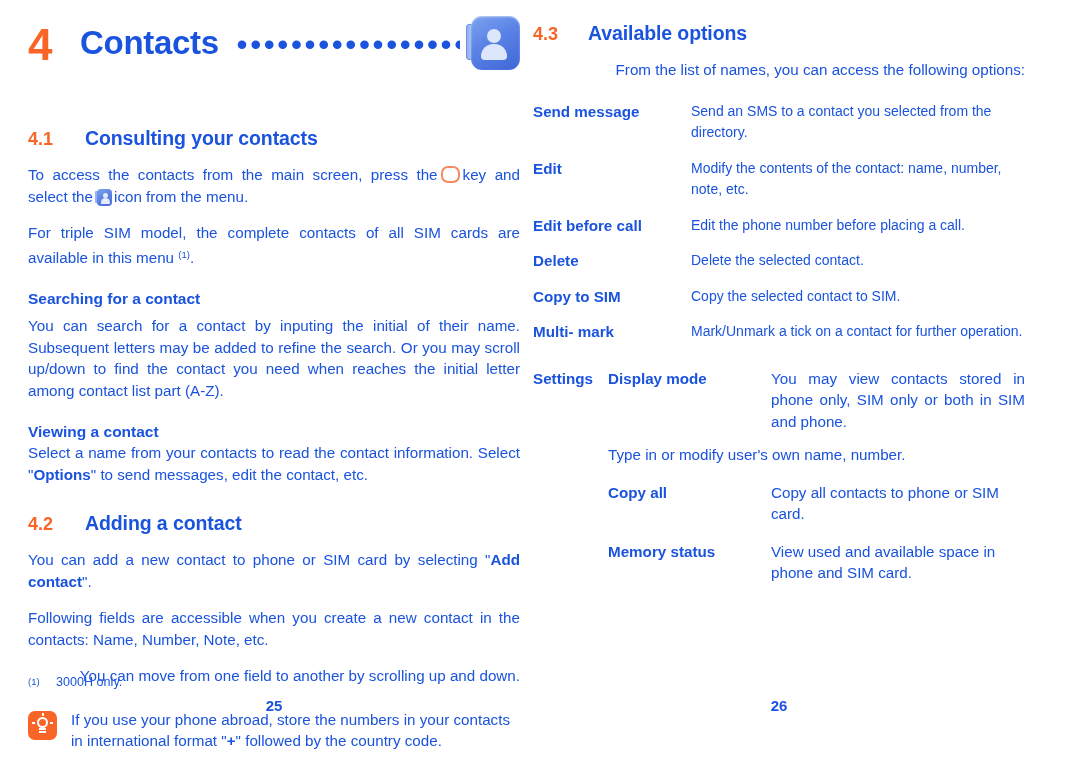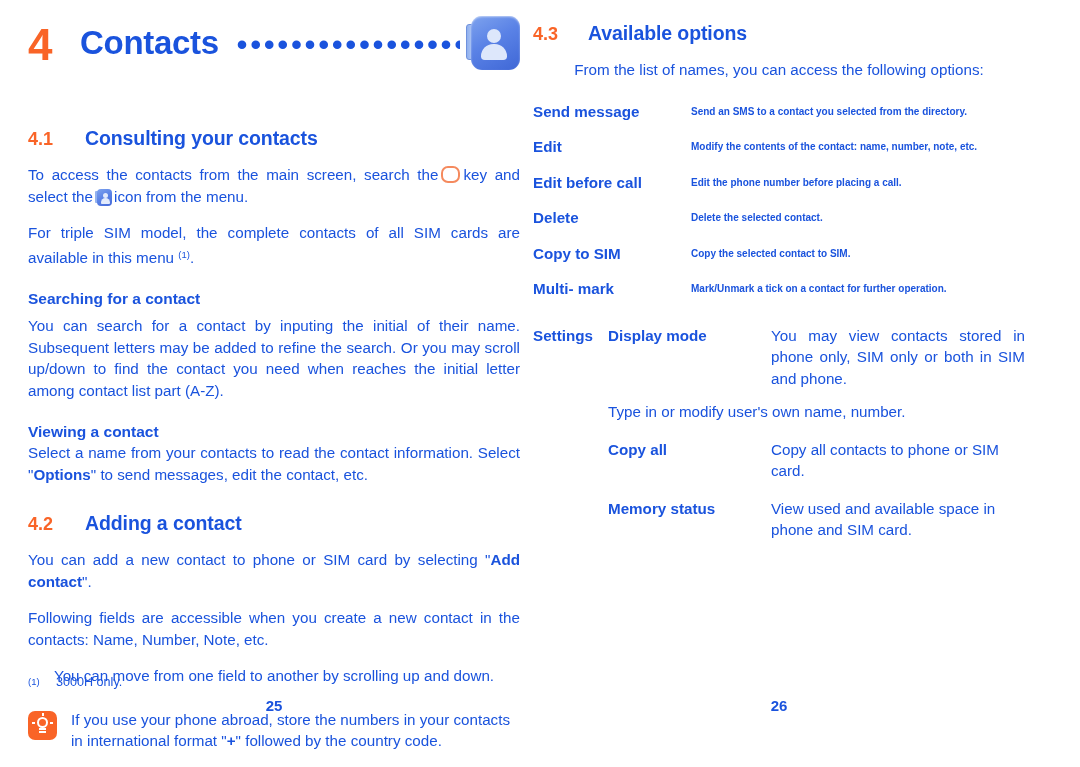--- a/index.html
+++ b/index.html
@@ -206,21 +206,21 @@
   .sub-heading.snug { margin-bottom: 1px; }
 
   p.body {
     font-size: 15.2px;
     line-height: 21.5px;
     margin: 0 0 15px 0;
     text-align: justify;
     color: #1a53dd;
   }
   p.body.last { margin-bottom: 0; }
-  p.body.nojust { text-align: center; }
+  p.body.nojust { text-align: right; }
   b { font-weight: bold; }
   sup.fn {
     font-size: 9.5px;
     vertical-align: 5px;
   }
 
   
   .tip {
     display: flex;
     align-items: flex-start;
@@ -295,24 +295,23 @@
   }
   .opt-term {
     flex: 0 0 158px;
     font-size: 15.2px;
     font-weight: bold;
     line-height: 21.5px;
     color: #1a53dd;
   }
   .opt-desc {
     flex: 1 1 auto;
-    font-size: 10px;
-    line-height: 21.5px;
-    color: #1a53dd;
-    font-weight: bold;
+    font-size: 14px;
+    line-height: 21.5px;
+    color: #1a53dd;
   }
 
   
   .settings-row {
     display: flex;
     margin-top: 25px;
     margin-bottom: 12px;
   }
   .settings-label {
     flex: 0 0 75px;
@@ -362,21 +361,21 @@
         <div class="person-head"></div>
         <div class="person-body"></div>
       </div>
     </div>
 
     <div class="section-heading">
       <div class="sec-num">4.1</div>
       <div class="sec-title">Consulting your contacts</div>
     </div>
 
-    <p class="body"><span>To access the contacts from the main screen, search the</span><span class="key-icon"></span><span>key and select the</span><span class="book-icon-small"><span class="spine"></span><span class="cover"></span><span class="person-head"></span><span class="person-body"></span></span><span>icon from the menu.</span></p>
+    <p class="body"><span>To access the contacts from the main screen, press the</span><span class="key-icon"></span><span>key and select the</span><span class="book-icon-small"><span class="spine"></span><span class="cover"></span><span class="person-head"></span><span class="person-body"></span></span><span>icon from the menu.</span></p>
 
     <p class="body"><span>For triple SIM model, the complete contacts of all SIM cards are available in this menu</span> <sup class="fn">(1)</sup><span>.</span></p>
 
     <div class="sub-heading">Searching for a contact</div>
 
     <p class="body">You can search for a contact by inputing the initial of their name. Subsequent letters may be added to refine the search. Or you may scroll up/down to find the contact you need when reaches the initial letter among contact list part (A-Z).</p>
 
     <div class="sub-heading snug">Viewing a contact</div>
 
     <p class="body"><span>Select a name from your contacts to read the contact information. Select "</span><b>Options</b><span>" to send messages, edit the contact, etc.</span></p>

